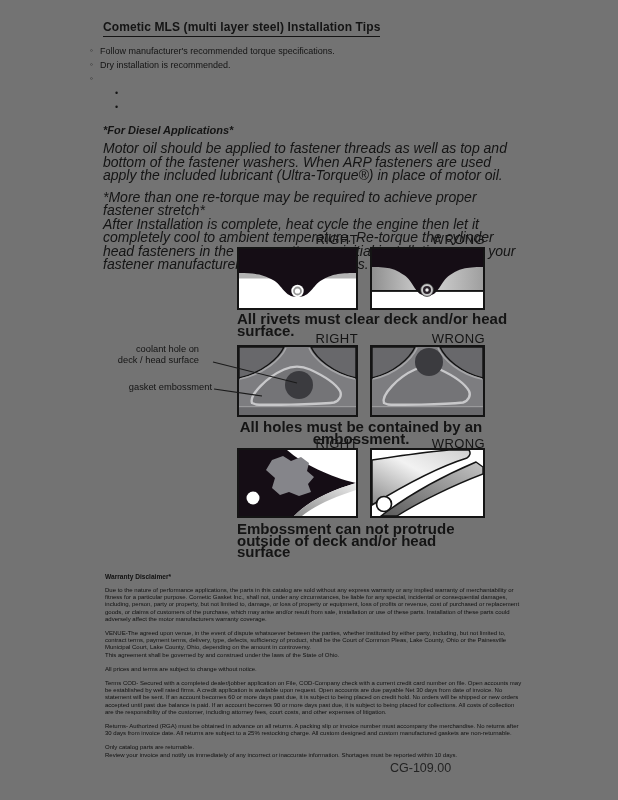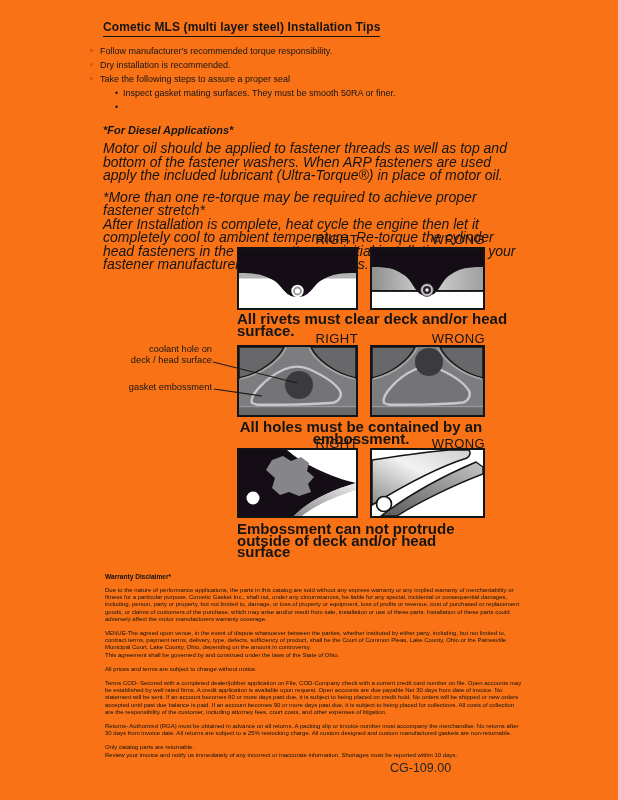--- a/index.html
+++ b/index.html
@@ -1,16 +1,16 @@
 <!DOCTYPE html>
 <html><head>
 <meta charset="utf-8">
 <style>
   html,body{margin:0;padding:0;background:#ffffff;}
-  .page{position:relative;width:618px;height:800px;background:#f97316;overflow:hidden;
+  .page{position:relative;width:618px;height:800px;background:#737373;overflow:hidden;
         font-family:"Liberation Sans","DejaVu Sans",sans-serif;color:#141414;}
 
   
   .top-text{position:absolute;left:90px;top:20px;width:460px;}
   .title{font-size:12px;font-weight:bold;margin:0 0 7px 13px;display:table;
          border-bottom:1.6px solid #141414;padding-bottom:2px;letter-spacing:0.1px;}
   .bullet{display:flex;line-height:14px;font-size:9px;}
   .bullet .bmark{width:10px;flex:0 0 10px;font-size:8px;}
   .subbullets .bullet{margin-left:25px;}
   .subbullets .bmark{width:8px;flex:0 0 8px;font-size:9px;}
@@ -38,35 +38,33 @@
 </head>
 <body>
 
 <div class="page">
 
   <div class="top-text">
     <h1 class="title">Cometic MLS (multi layer steel) Installation Tips</h1>
     <div class="bullets">
         <div class="bullet">
           <span class="bmark">◦</span>
-          <span>Follow manufacturer's recommended torque responsibility.</span>
+          <span>Follow manufacturer's recommended torque specifications.</span>
         </div>
         <div class="bullet">
           <span class="bmark">◦</span>
           <span>Dry installation is recommended.</span>
         </div>
         <div class="bullet">
           <span class="bmark">◦</span>
-          <span>Take the following steps to assure a proper seal</span>
         </div>
       </div>
     <div class="subbullets">
         <div class="bullet">
           <span class="bmark">•</span>
-          <span>Inspect gasket mating surfaces.  They must be smooth 50RA or finer.</span>
         </div>
         <div class="bullet">
           <span class="bmark">•</span>
         </div>
       </div>
     <div class="diesel">
       <h2>*For Diesel Applications*</h2>
       <p class="para">Motor oil should be applied to fastener threads as well as top and bottom of the fastener washers. When ARP fasteners are used apply the included lubricant (Ultra-Torque®) in place of motor oil.</p>
       <p class="para note">*More than one re-torque may be required to achieve proper fastener stretch*</p>
       <p class="para">After Installation is complete, heat cycle the engine then let it completely cool to ambient temperature. Re-torque the cylinder head fasteners in the same pattern as initial installation or per your fastener manufacturer's recommendations.</p>
@@ -103,21 +101,21 @@
         <circle cx="55" cy="41" r="6.4" fill="#c9c9c9" stroke="#2a2a2a" stroke-width="0.8"></circle>
         <circle cx="55" cy="41" r="4" fill="#2b232b"></circle>
         <circle cx="55" cy="41" r="1.7" fill="#ececec"></circle>
       </svg>
     </div>
     <div class="dcap" style="left:237px;top:81px;width:280px">All rivets must clear deck and/or head surface.</div>
 
     <div class="dhead" style="left:237px;top:99px;width:121px">RIGHT</div>
     <div class="dhead" style="left:370px;top:99px;width:115px">WRONG</div>
 
-    <div class="dlabel" style="left:108px;top:112px;width:104px">
+    <div class="dlabel" style="left:95px;top:112px;width:104px">
       <span>coolant hole on</span><br>
       <span>deck / head surface</span>
     </div>
     <div class="dlabel" style="left:108px;top:150px;width:104px">
       <span>gasket embossment</span>
     </div>
     <svg class="pointer-overlay" style="left:210px;top:118px" width="95" height="60" viewBox="0 0 95 60">
       <line x1="3" y1="12" x2="87" y2="33" stroke="#1a1a1a" stroke-width="1.1"></line>
       <line x1="4" y1="39" x2="52" y2="46" stroke="#1a1a1a" stroke-width="1.1"></line>
     </svg>

